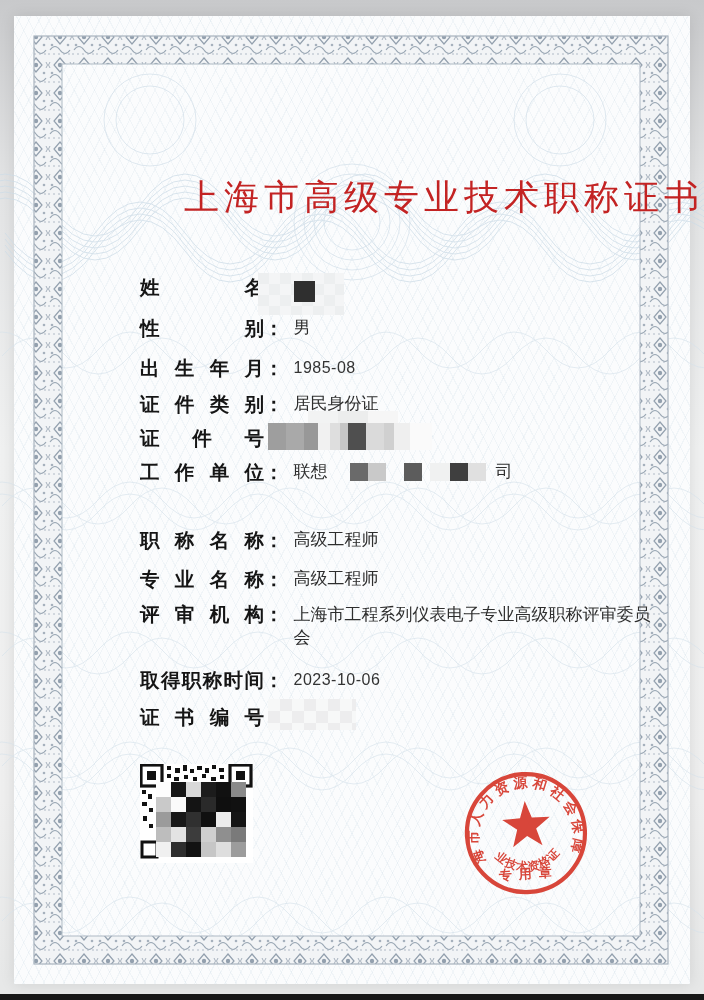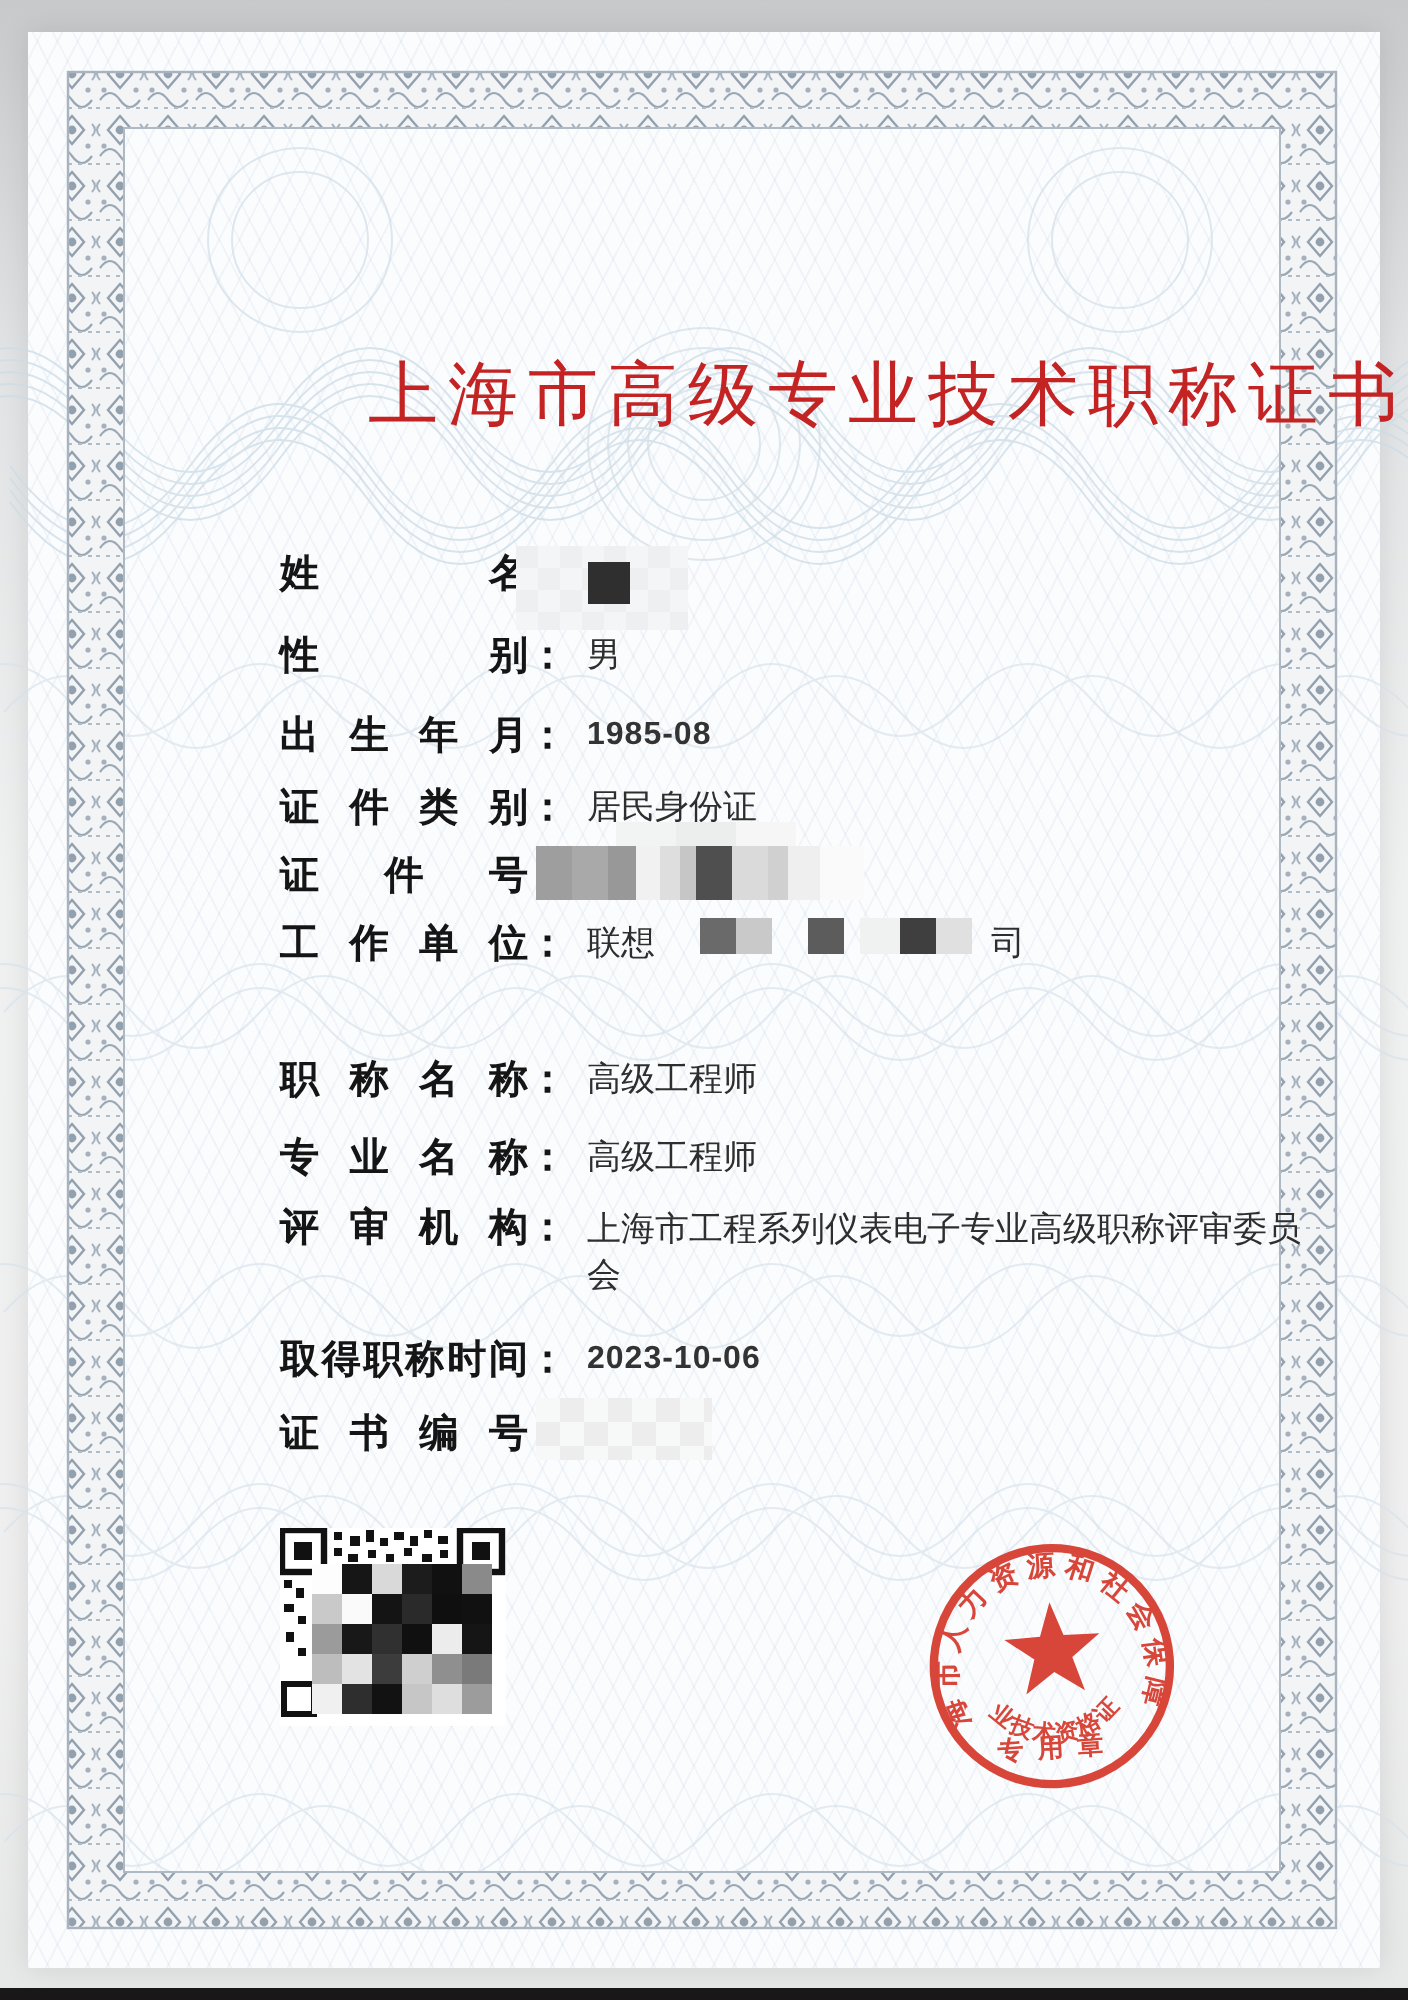--- a/index.html
+++ b/index.html
@@ -32,37 +32,37 @@
   }
   
   .row{position:absolute;left:140px;display:flex;align-items:flex-start;}
   .lab{
     display:inline-flex;justify-content:space-between;
     width:124px;font-size:19.5px;font-weight:bold;color:#151515;line-height:26px;
     flex:none;
   }
   .colon{font-size:19.5px;font-weight:bold;color:#151515;line-height:26px;margin-right:10px;flex:none;}
   .val{font-family:"Liberation Serif",serif;font-size:17px;color:#2e2e2e;line-height:26px;}
-  .val-num{font-family:"Liberation Sans",sans-serif;font-size:16px;color:#333;line-height:26px;letter-spacing:0.5px;font-weight:bold;}
+  .val-num{font-family:"Liberation Sans",sans-serif;font-size:16px;color:#333;line-height:26px;letter-spacing:0.5px;}
   .val-wrap{width:362px;line-height:23px;padding-top:2px;}
   
   .px-name{
     position:absolute;left:258px;top:273px;width:86px;height:42px;
     background:repeating-conic-gradient(#f4f5f6 0% 25%, #edeff0 0% 50%);
     background-size:22px 22px;
   }
   .px-name-dark{position:absolute;left:36px;top:8px;width:21px;height:21px;background:#2f2f2f;}
   .px-id{
     position:absolute;left:268px;top:423px;width:164px;height:27px;
     background:linear-gradient(90deg,
       #9e9e9e 0 18px,#a9a9a9 0 36px,#989898 0 50px,#f1f1f1 0 62px,#dedede 0 72px,
       #c6c6c6 0 80px,#4f4f4f 0 98px,#dadada 0 116px,#d0d0d0 0 126px,#efefef 0 142px,#fafafa 0 164px);
   }
   .px-id-top{position:absolute;left:40px;top:-12px;width:90px;height:12px;background:linear-gradient(90deg,#f2f3f3 0 30px,#eceded 0 60px,#f6f6f6 0 90px);}
-  .emp-blocks{display:inline-flex;height:26px;}
+  .emp-blocks{display:inline-flex;align-items:center;height:26px;}
   .eb{flex:none;height:18px;}
   .eb1a{width:18px;background:#6a6a6a;margin-left:22px;}
   .eb1b{width:18px;background:#c9c9c9;}
   .eb2{width:18px;background:#5c5c5c;margin-left:18px;}
   .eb3{width:20px;background:#f0f1f1;margin-left:8px;}
   .eb4a{width:18px;background:#3f3f3f;margin-left:0;}
   .eb4b{width:18px;background:#e0e0e0;}
   .emp-suffix{margin-left:10px;}
   .px-cert{
     position:absolute;left:268px;top:699px;width:88px;height:31px;

